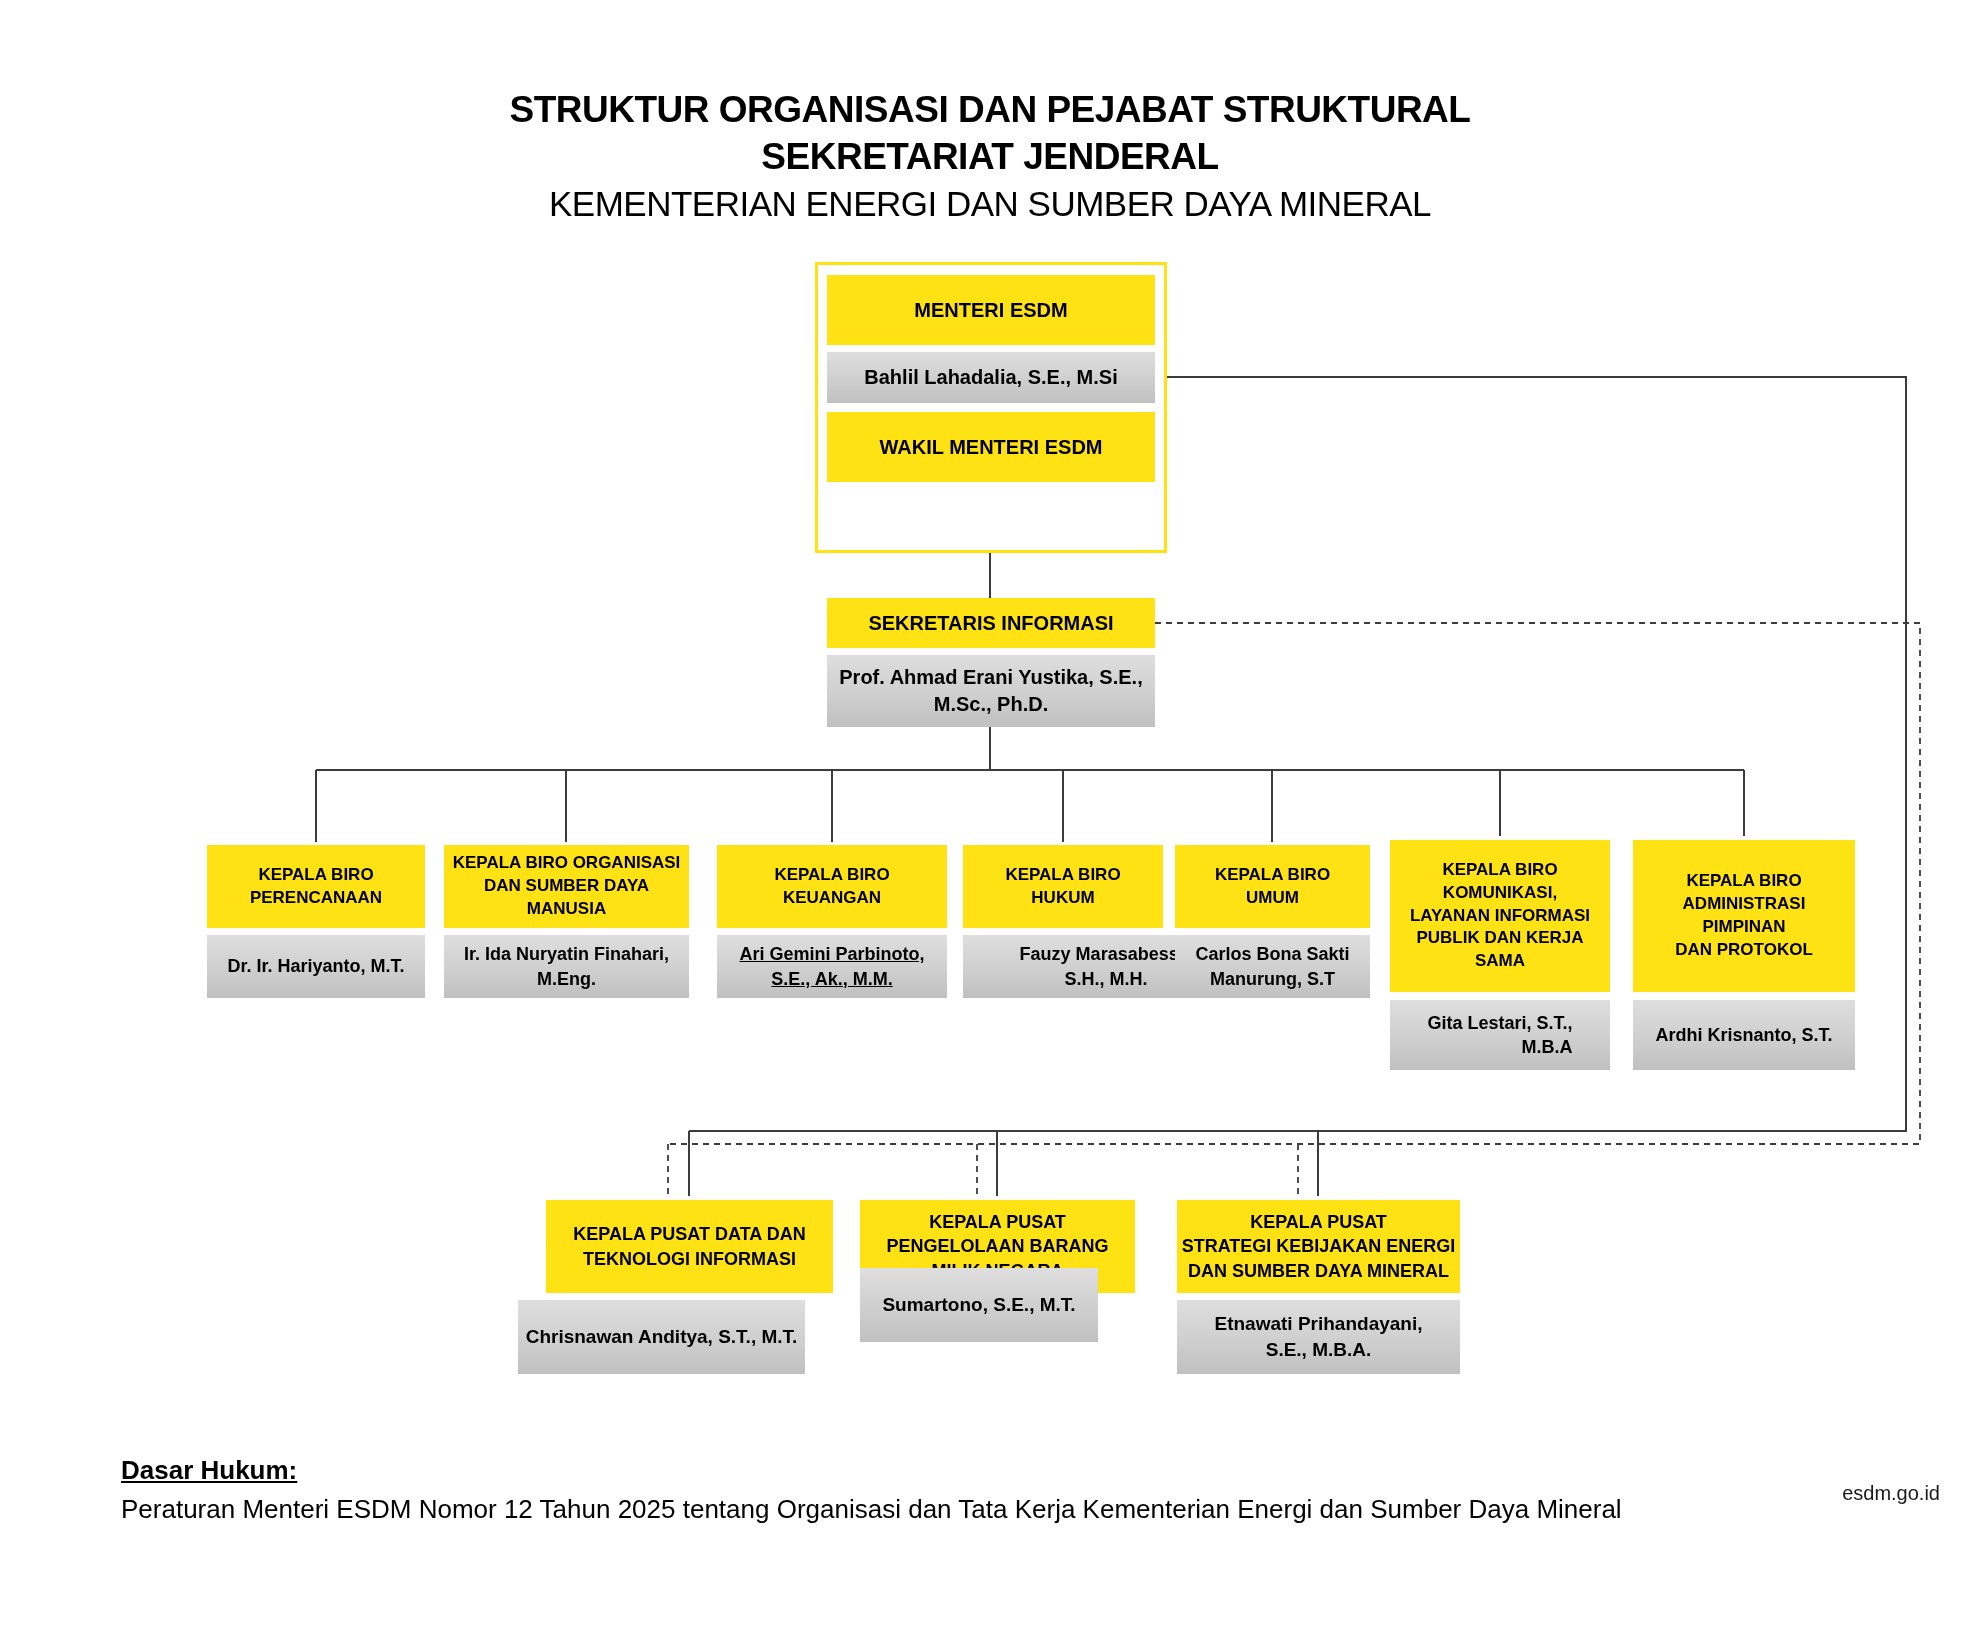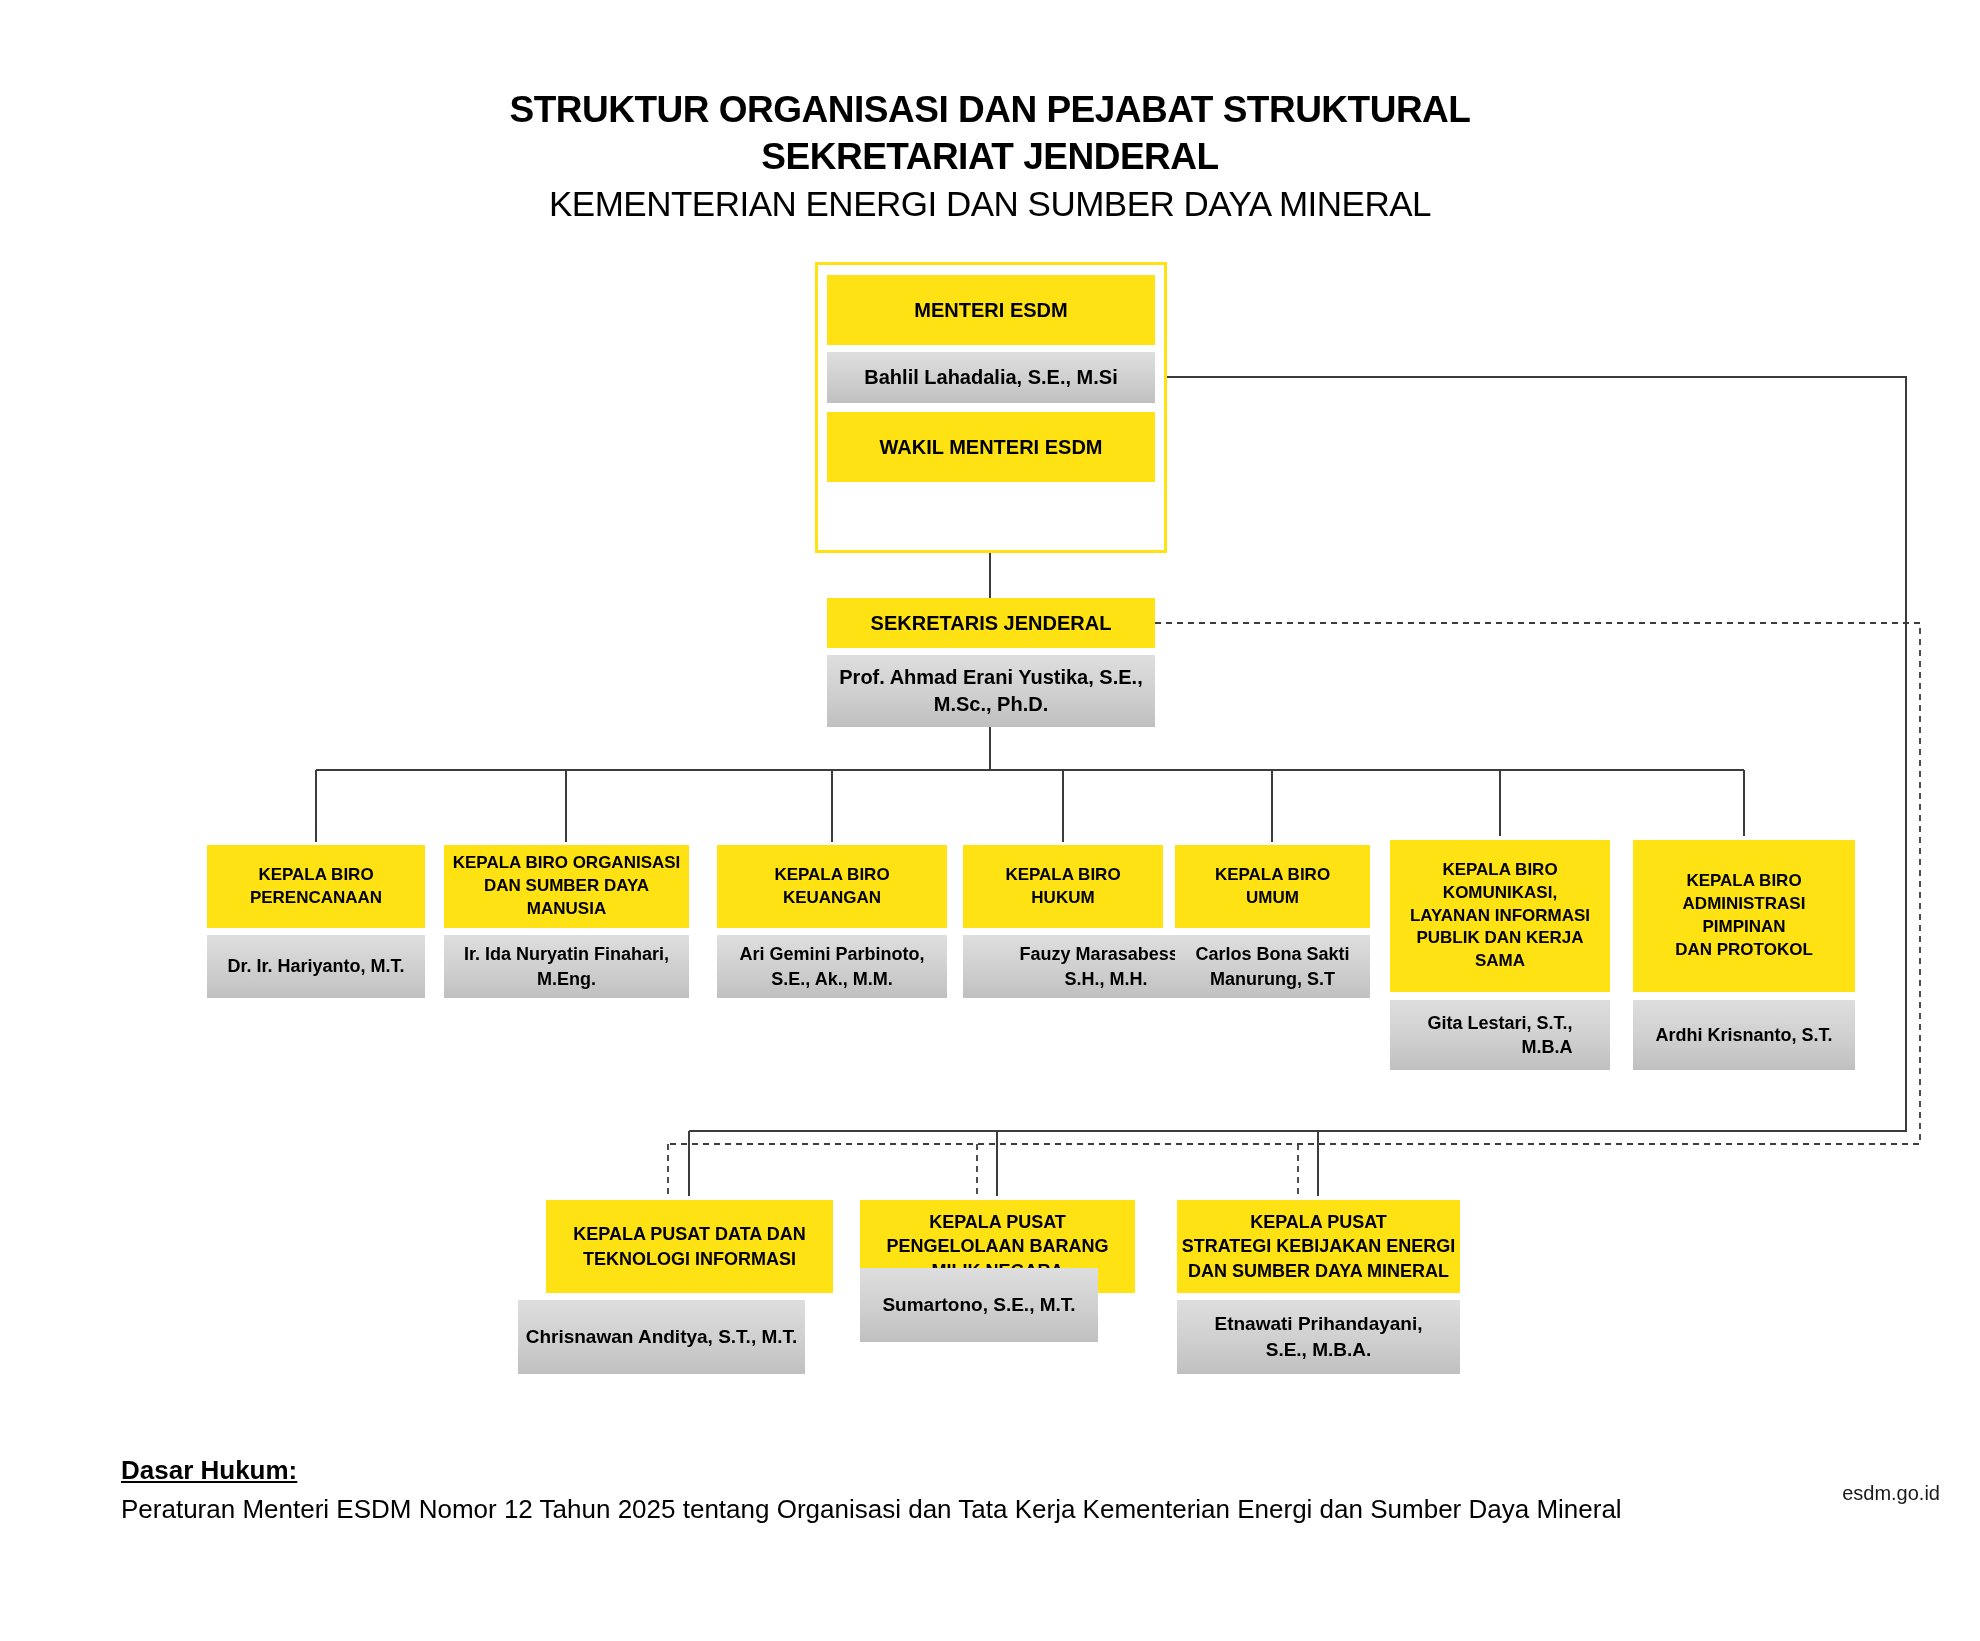--- a/index.html
+++ b/index.html
@@ -78,21 +78,21 @@
     <div class="title-line-bold">STRUKTUR ORGANISASI DAN PEJABAT STRUKTURAL</div>
     <div class="title-line-bold">SEKRETARIAT JENDERAL</div>
     <div class="title-line-reg">KEMENTERIAN ENERGI DAN SUMBER DAYA MINERAL</div>
   </div>
 
   <div class="top-frame"></div>
   <div class="box ybox fs20" style="left:827px;top:275px;width:328px;height:70px;">MENTERI ESDM</div>
   <div class="box gbox fs20" style="left:827px;top:352px;width:328px;height:51px;">Bahlil Lahadalia, S.E., M.Si</div>
   <div class="box ybox fs20" style="left:827px;top:412px;width:328px;height:70px;">WAKIL MENTERI ESDM</div>
 
-  <div class="box ybox fs20" style="left:827px;top:598px;width:328px;height:50px;">SEKRETARIS JENDERAL</div>
+  <div class="box ybox fs20" style="left:827px;top:598px;width:328px;height:50px;">SEKRETARIS INFORMASI</div>
   <div class="box gbox fs20" style="left:827px;top:655px;width:328px;height:72px;">Prof. Ahmad Erani Yustika, S.E.,
 M.Sc., Ph.D.</div>
 
   <div class="box ybox fs17" style="left:207px;top:845px;width:218px;height:83px;">KEPALA BIRO
 PERENCANAAN</div>
   <div class="box ybox fs17" style="left:444px;top:845px;width:245px;height:83px;">KEPALA BIRO ORGANISASI
 DAN SUMBER DAYA MANUSIA</div>
   <div class="box ybox fs17" style="left:717px;top:845px;width:230px;height:83px;">KEPALA BIRO
 KEUANGAN</div>
   <div class="box ybox fs17" style="left:963px;top:845px;width:200px;height:83px;">KEPALA BIRO
@@ -105,21 +105,21 @@
 PUBLIK DAN KERJA
 SAMA</div>
   <div class="box ybox fs17" style="left:1633px;top:840px;width:222px;height:152px;">KEPALA BIRO
 ADMINISTRASI
 PIMPINAN
 DAN PROTOKOL</div>
 
   <div class="box gbox fs18" style="left:207px;top:935px;width:218px;height:63px;">Dr. Ir. Hariyanto, M.T.</div>
   <div class="box gbox fs18" style="left:444px;top:935px;width:245px;height:63px;">Ir. Ida Nuryatin Finahari,
 M.Eng.</div>
-  <div class="box gbox fs18" style="left:717px;top:935px;width:230px;height:63px;">Ari Gemini Parbinoto,
+  <div class="box gbox fs18" style="left:717px;top:935px;width:230px;height:63px;text-decoration:underline;">Ari Gemini Parbinoto,
 S.E., Ak., M.M.</div>
   <div class="box gbox fs18" style="left:963px;top:935px;width:200px;height:63px;padding-left:43px;">Fauzy Marasabessy,
 S.H., M.H.</div>
   <div class="box gbox fs18" style="left:1175px;top:935px;width:195px;height:63px;">Carlos Bona Sakti
 Manurung, S.T</div>
   <div class="box gbox fs18" style="left:1390px;top:1000px;width:220px;height:70px;text-align:right;">Gita Lestari, S.T.,
 M.B.A</div>
   <div class="box gbox fs18" style="left:1633px;top:1000px;width:222px;height:70px;">Ardhi Krisnanto, S.T.</div>
 
   <div class="box ybox fs18" style="left:546px;top:1200px;width:287px;height:93px;">KEPALA PUSAT DATA DAN

